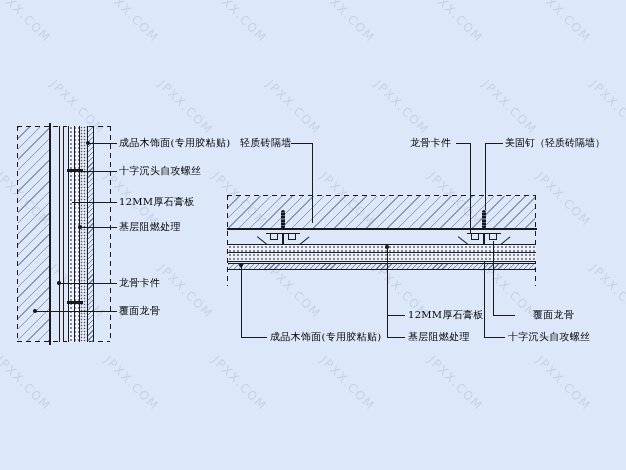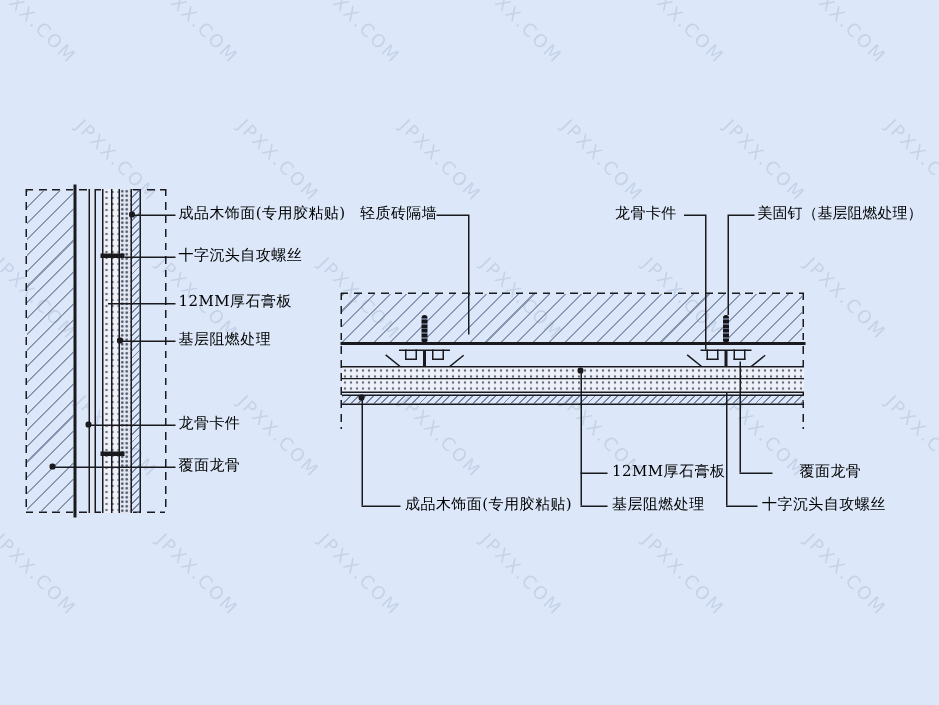--- a/index.html
+++ b/index.html
@@ -161,21 +161,21 @@
     <div class="hline" style="left:387px;top:337px;width:18px;"></div>
 
     <div class="vline" style="left:492.5px;top:241px;height:74px;"></div>
     <div class="hline" style="left:493px;top:314.5px;width:22px;"></div>
 
     <div class="vline" style="left:483.5px;top:262px;height:75px;"></div>
     <div class="hline" style="left:484px;top:337px;width:21px;"></div>
 
     <div class="label" style="left:240px;top:137px;">轻质砖隔墙</div>
     <div class="label" style="left:410px;top:137px;">龙骨卡件</div>
-    <div class="label" style="left:505px;top:137px;letter-spacing:0;">美固钉（基层阻燃处理）</div>
+    <div class="label" style="left:505px;top:137px;letter-spacing:0;">美固钉（轻质砖隔墙）</div>
     <div class="label" style="left:270px;top:331px;">成品木饰面(专用胶粘贴)</div>
     <div class="label" style="left:408px;top:309px;">12MM厚石膏板</div>
     <div class="label" style="left:408px;top:331px;">基层阻燃处理</div>
     <div class="label" style="left:533px;top:309px;">覆面龙骨</div>
     <div class="label" style="left:508px;top:331px;">十字沉头自攻螺丝</div>
   </div>
 
 </div>
 
 </body></html>

